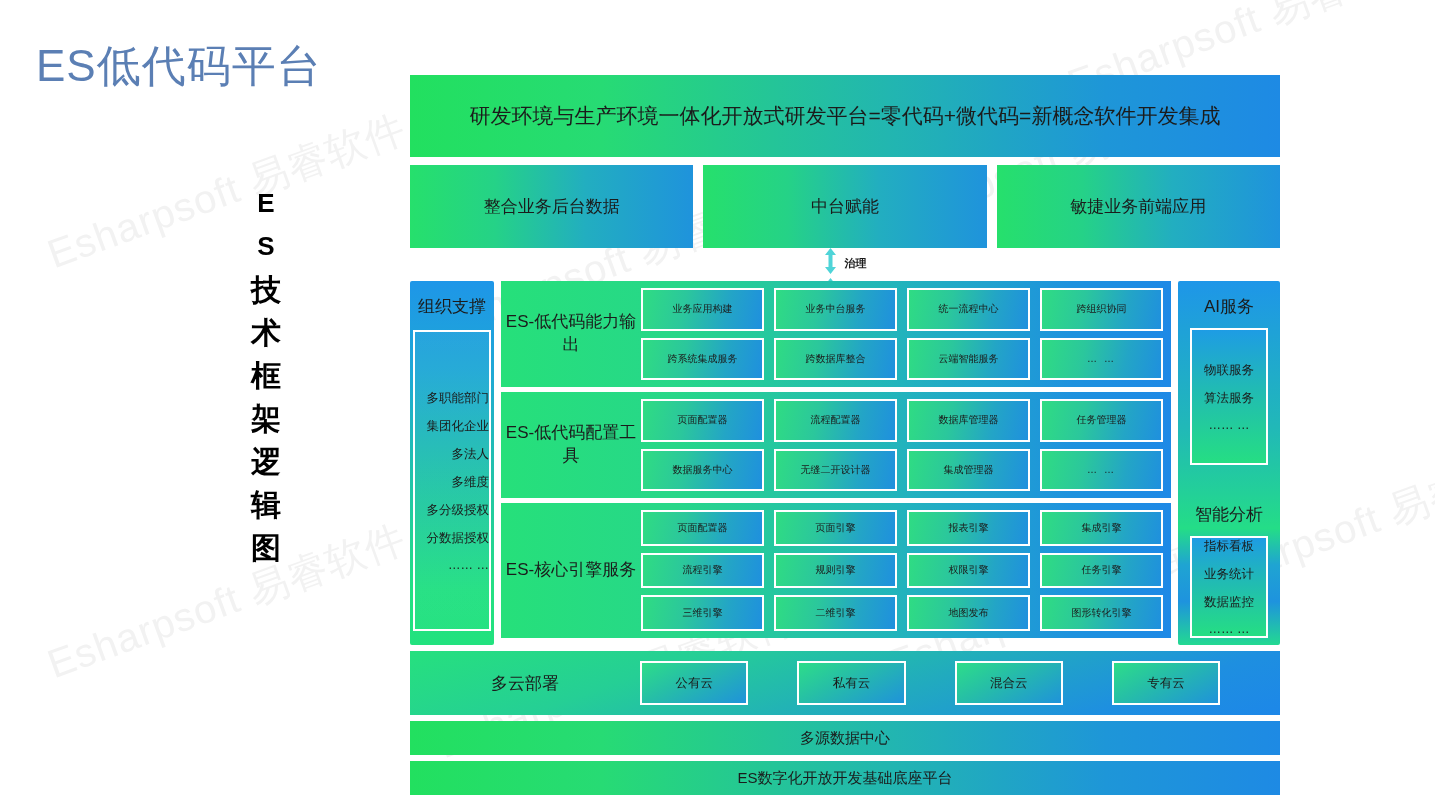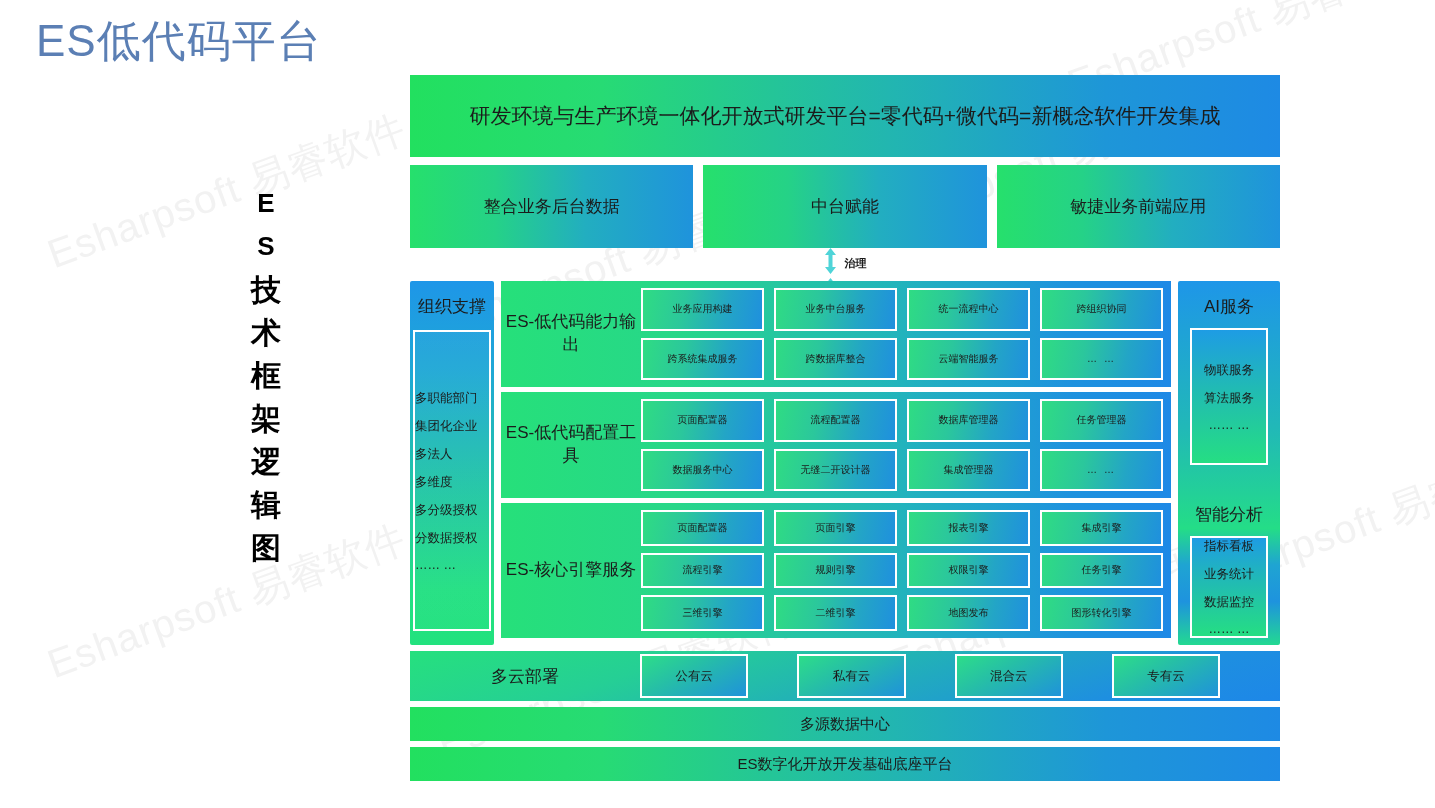--- a/index.html
+++ b/index.html
@@ -39,21 +39,21 @@
   .wm-d { left: 430px; top: 720px; }
   .wm-e { left: 860px; top: 200px; }
   .wm-f { left: 880px; top: 640px; }
   .wm-g { left: 1060px; top: 60px; }
   .wm-h { left: 1180px; top: 560px; }
 
   
   #page-title {
     position: absolute;
     left: 36px;
-    top: 12px;
+    top: 37px;
     font-size: 44px;
     color: #5b7fb4;
     font-weight: 400;
     letter-spacing: 1px;
     z-index: 10;
   }
 
   
   #vertical-caption {
     position: absolute;
@@ -159,21 +159,21 @@
     margin-bottom: 12px;
   }
   #left-col .inner-box {
     width: 78px;
     flex: 1;
     margin-bottom: 14px;
     border: 2px solid #fff;
     box-sizing: border-box;
     display: flex;
     flex-direction: column;
-    align-items: flex-start;
+    align-items: flex-end;
     justify-content: center;
     gap: 11px;
     background: linear-gradient(180deg, rgba(255,255,255,0.04) 0%, rgba(255,255,255,0.02) 100%);
   }
   #left-col .inner-box span {
     font-size: 12.5px;
     color: #1b1b1b;
     white-space: nowrap;
   }
 
@@ -265,21 +265,21 @@
     background: linear-gradient(180deg, #1e9ce4 0%, #21bbb3 45%, #25de83 100%);
   }
   .rc-box span {
     font-size: 12.5px;
     color: #1b1b1b;
     white-space: nowrap;
   }
 
   
   #cloud-band {
-    height: 50px;
+    height: 64px;
     display: flex;
     align-items: center;
     margin-top: 6px;
     background: linear-gradient(160deg, #26e07e 0%, #25cf95 28%, #21aabf 58%, #1e8fe0 82%, #1d87e8 100%);
   }
   #cloud-band .cloud-title {
     width: 230px;
     text-align: center;
     font-size: 17px;
     color: #1b1b1b;

